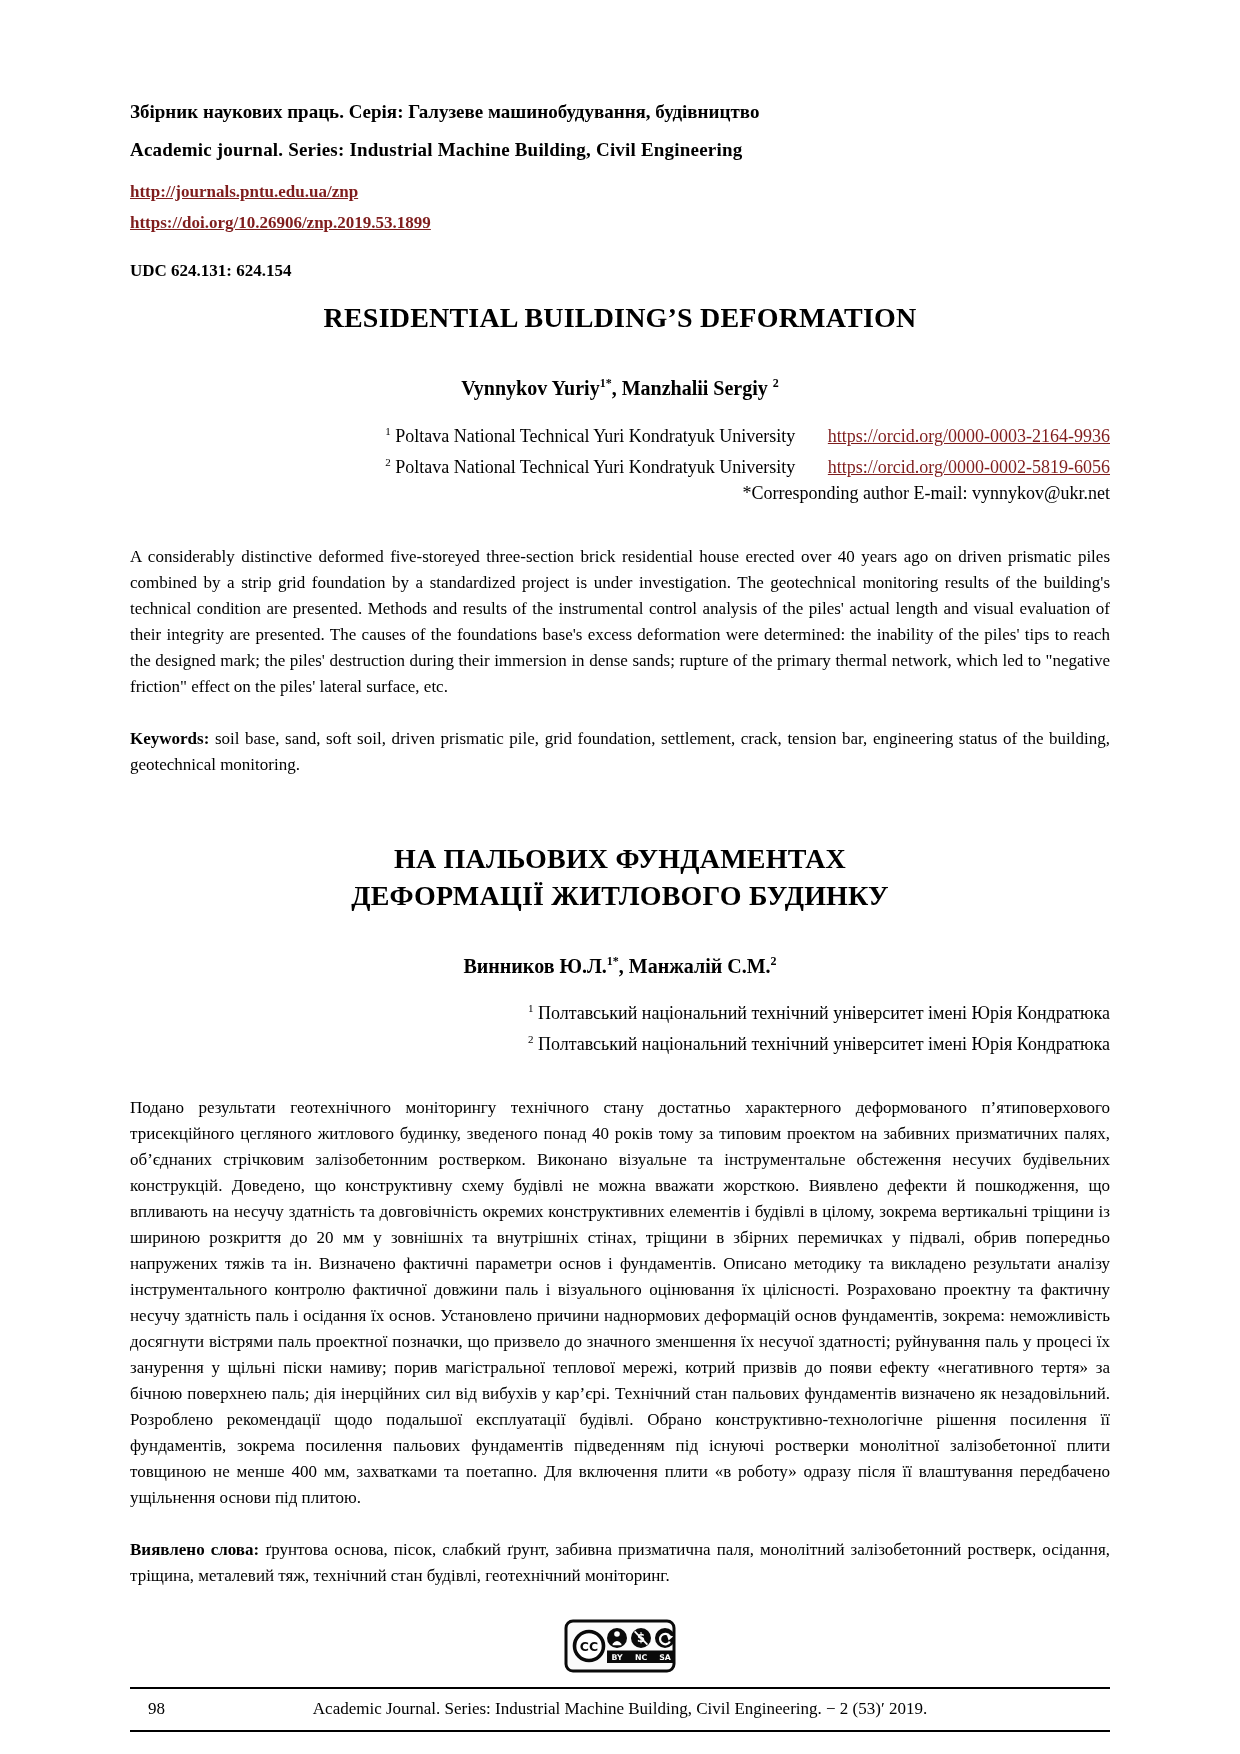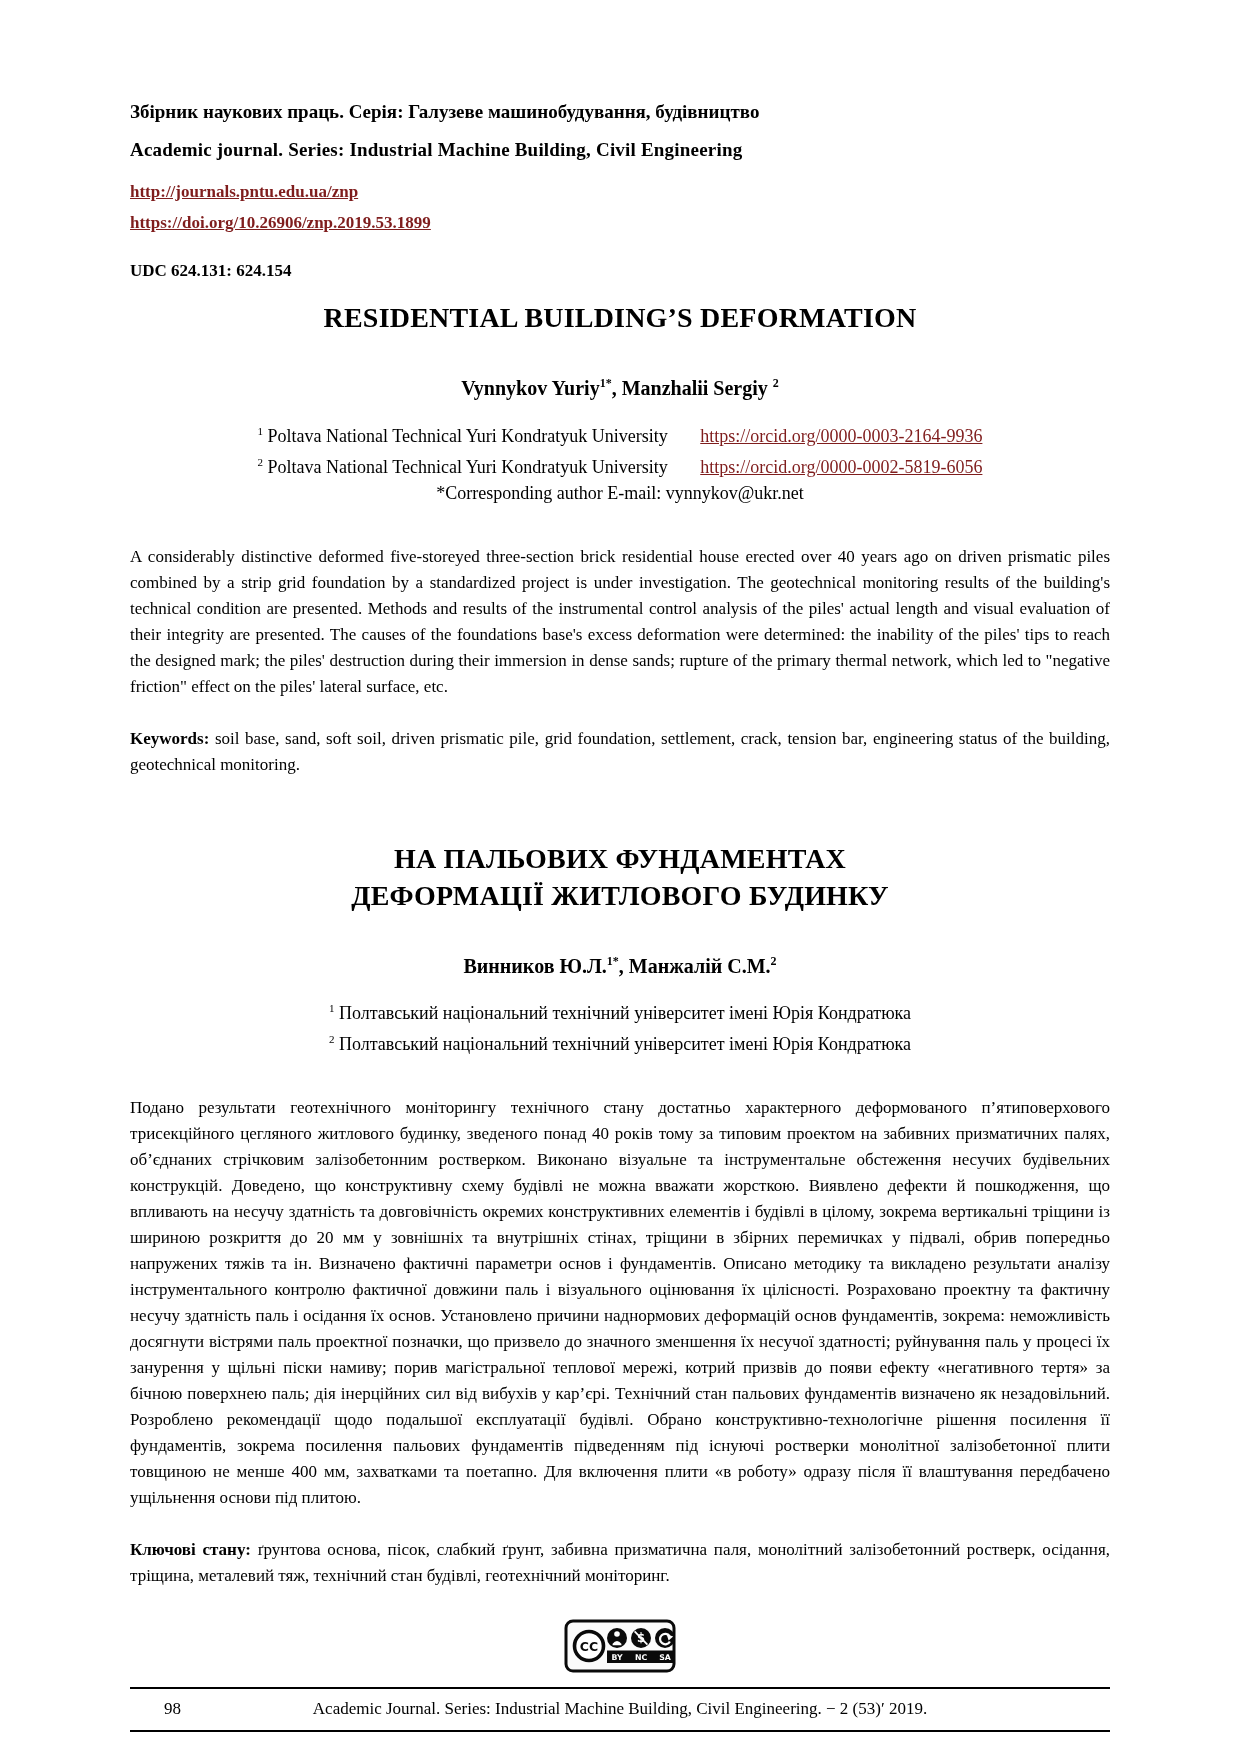--- a/index.html
+++ b/index.html
@@ -35,21 +35,21 @@
     text-align: center;
     letter-spacing: 0.2px;
   }
   .authors {
     margin-top: 40px;
     text-align: center;
     font-size: 20px;
     font-weight: bold;
   }
   .authors sup { font-size: 12px; }
-  .affils { margin-top: 18px; text-align: center; font-size: 18px; line-height: 26px; }
+  .affils { margin-top: 18px; text-align: right; font-size: 18px; line-height: 26px; }
   .affil-line sup { font-size: 11px; }
   .orcid { margin-left: 28px; }
   .corresponding { font-size: 18px; }
   .abstract {
     margin-top: 38px;
     font-size: 17px;
     line-height: 26px;
     text-align: justify;
   }
   .keywords {
@@ -66,21 +66,21 @@
     margin-top: 10px;
     border-top: 2px solid #000;
     border-bottom: 2px solid #000;
     padding: 10px 0 11px 0;
     position: relative;
     text-align: center;
     font-size: 17px;
   }
   .footer .page-num {
     position: absolute;
-    left: 34px;
+    left: 18px;
     top: 10px;
   }
 </style>
 </head>
 <body>
 
 <div class="page">
 
   <div class="journal-line center">Збірник наукових праць. Серія: Галузеве машинобудування, будівництво</div>
   <div class="journal-line en center">Academic journal. Series: Industrial Machine Building, Civil Engineering</div>
@@ -137,21 +137,21 @@
     </div>
     <div class="affil-line">
       <sup>2</sup>
       <span>Полтавський національний технічний університет імені Юрія Кондратюка</span>
     </div>
   </div>
 
   <p class="abstract">Подано результати геотехнічного моніторингу технічного стану достатньо характерного деформованого п’ятиповерхового трисекційного цегляного житлового будинку, зведеного понад 40 років тому за типовим проектом на забивних призматичних палях, об’єднаних стрічковим залізобетонним ростверком. Виконано візуальне та інструментальне обстеження несучих будівельних конструкцій. Доведено, що конструктивну схему будівлі не можна вважати жорсткою. Виявлено дефекти й пошкодження, що впливають на несучу здатність та довговічність окремих конструктивних елементів і будівлі в цілому, зокрема вертикальні тріщини із шириною розкриття до 20 мм у зовнішніх та внутрішніх стінах, тріщини в збірних перемичках у підвалі, обрив попередньо напружених тяжів та ін. Визначено фактичні параметри основ і фундаментів. Описано методику та викладено результати аналізу інструментального контролю фактичної довжини паль і візуального оцінювання їх цілісності. Розраховано проектну та фактичну несучу здатність паль і осідання їх основ. Установлено причини наднормових деформацій основ фундаментів, зокрема: неможливість досягнути вістрями паль проектної позначки, що призвело до значного зменшення їх несучої здатності; руйнування паль у процесі їх занурення у щільні піски намиву; порив магістральної теплової мережі, котрий призвів до появи ефекту «негативного тертя» за бічною поверхнею паль; дія інерційних сил від вибухів у кар’єрі. Технічний стан пальових фундаментів визначено як незадовільний. Розроблено рекомендації щодо подальшої експлуатації будівлі. Обрано конструктивно-технологічне рішення посилення її фундаментів, зокрема посилення пальових фундаментів підведенням під існуючі ростверки монолітної залізобетонної плити товщиною не менше 400 мм, захватками та поетапно. Для включення плити «в роботу» одразу після її влаштування передбачено ущільнення основи під плитою.</p>
 
   <p class="keywords">
-    <b>Ключові стану:</b>
+    <b>Виявлено слова:</b>
     <span>ґрунтова основа, пісок, слабкий ґрунт, забивна призматична паля, монолітний залізобетонний ростверк, осідання, тріщина, металевий тяж, технічний стан будівлі, геотехнічний моніторинг.</span>
   </p>
 
   <div class="license-badge">
     <a>
       <svg width="112" height="54" viewBox="0 0 112 54">
         <rect x="2" y="2" width="108" height="50" rx="7" fill="#fbfbfb" stroke="#0a0a0a" stroke-width="3"></rect>
         <g>
           <circle cx="25" cy="27" r="14.5" fill="#ffffff" stroke="#0a0a0a" stroke-width="3.6"></circle>
           <text x="25" y="31.5" text-anchor="middle" font-family="DejaVu Sans, sans-serif" font-size="12.5" font-weight="bold" fill="#0a0a0a">CC</text>

